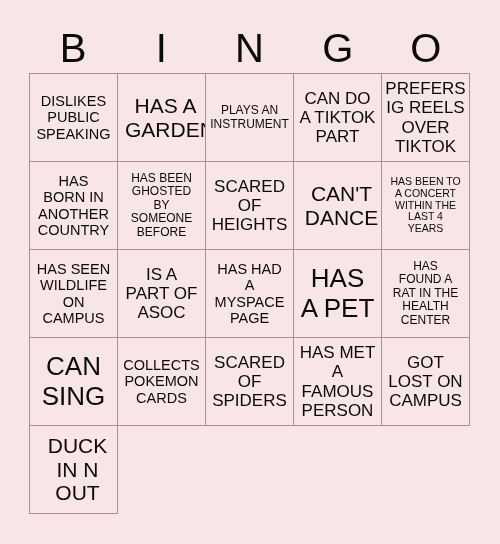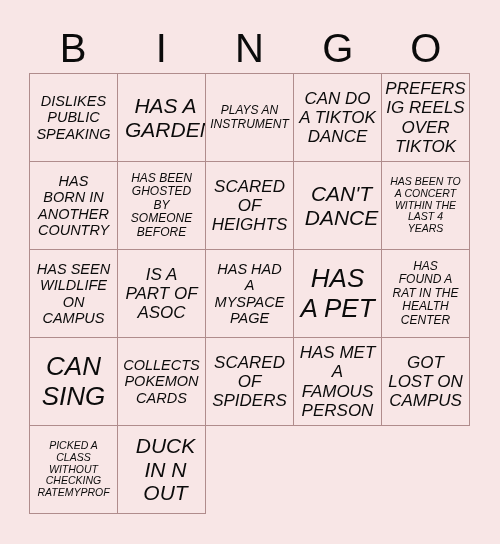--- a/index.html
+++ b/index.html
@@ -44,21 +44,20 @@
     top: 73px;
     width: 441px;
     height: 441px;
     display: grid;
     grid-template-columns: repeat(5, 1fr);
     grid-template-rows: repeat(5, 1fr);
     border-top: 1.5px solid #b08c8c;
     border-left: 1.5px solid #b08c8c;
     box-sizing: border-box;
     background: #f8e6e6;
-    font-style: italic;
   }
   .cell {
     border-right: 1.5px solid #b08c8c;
     border-bottom: 1.5px solid #b08c8c;
     box-sizing: border-box;
     display: flex;
     align-items: center;
     justify-content: center;
     text-align: center;
     padding: 2px 3px;
@@ -102,21 +101,21 @@
         <span class="cell-text">HAS A
 GARDEN</span>
       </div>
     <div class="cell fs-sm">
         <span class="cell-text">PLAYS AN
 INSTRUMENT</span>
       </div>
     <div class="cell fs-lg">
         <span class="cell-text">CAN DO
 A TIKTOK
-DANCE</span>
+PART</span>
       </div>
     <div class="cell fs-lg">
         <span class="cell-text">PREFERS
 IG REELS
 OVER
 TIKTOK</span>
       </div>
 
     <div class="cell fs-md">
         <span class="cell-text">HAS
@@ -196,27 +195,20 @@
         <span class="cell-text">HAS MET
 A
 FAMOUS
 PERSON</span>
       </div>
     <div class="cell fs-lg">
         <span class="cell-text">GOT
 LOST ON
 CAMPUS</span>
       </div>
-    <div class="cell fs-xs">
-        <span class="cell-text">PICKED A
-CLASS
-WITHOUT
-CHECKING
-RATEMYPROF</span>
-      </div>
     <div class="cell fs-xl">
         <span class="cell-text">DUCK
 IN N
 OUT</span>
       </div>
   </div>
 
 </div>
 
 </body></html>

